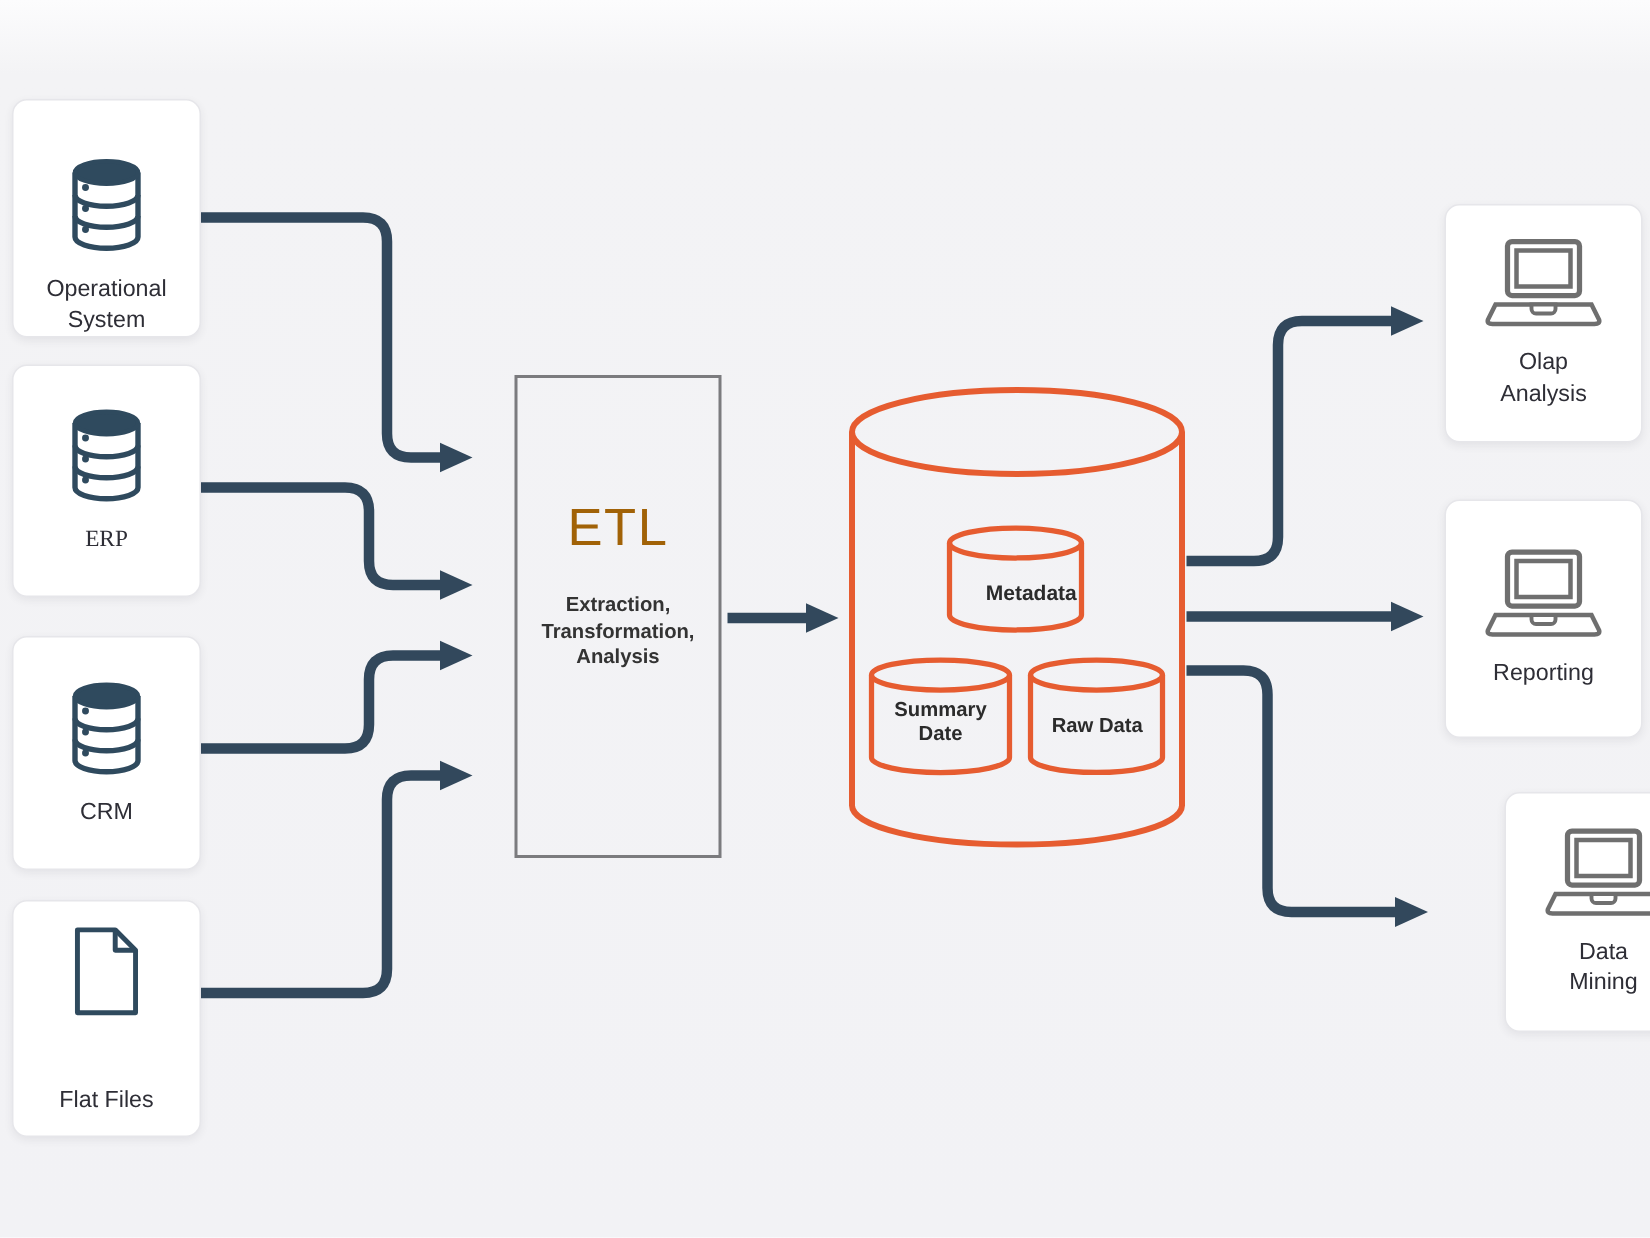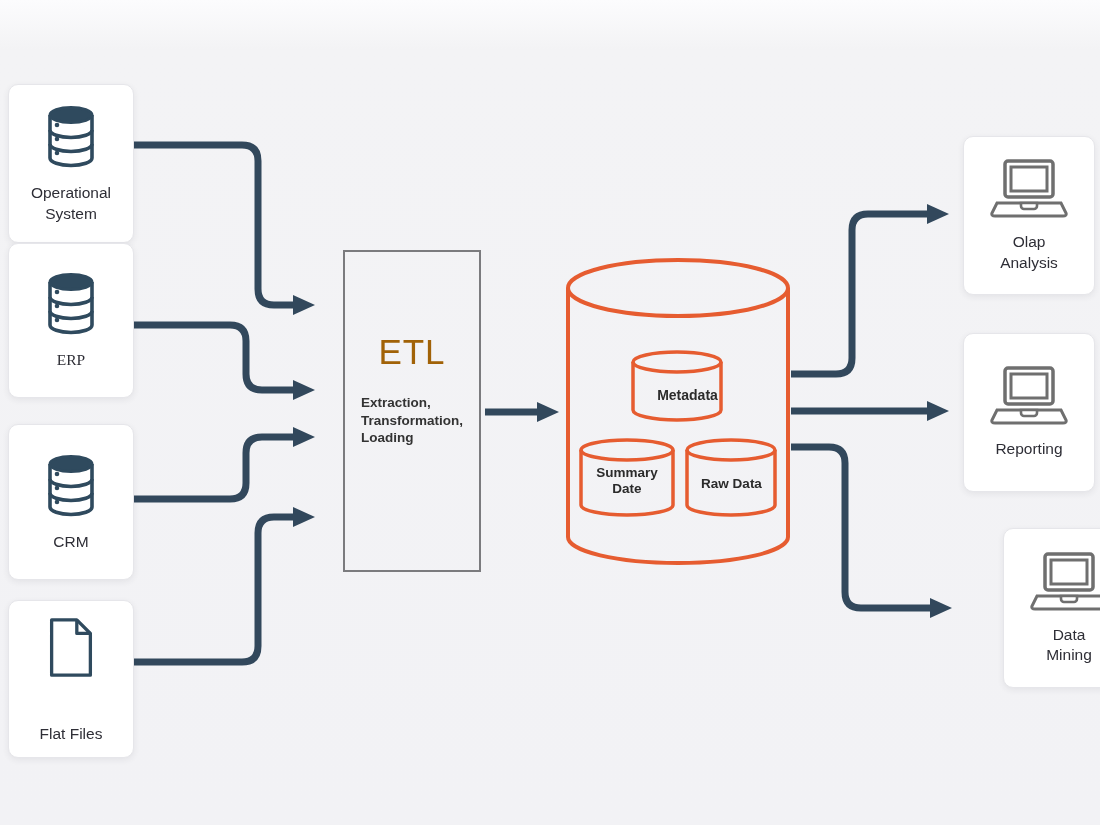--- a/index.html
+++ b/index.html
@@ -49,21 +49,21 @@
     border:2px solid var(--etl-border);
     display:flex;flex-direction:column;align-items:center;
   }
   .etl-title{
     margin-top:80px;
     font-size:35px;color:#a16207;letter-spacing:1px;
   }
   .etl-sub{
     margin-top:22px;
     font-size:13.5px;font-weight:bold;color:var(--subtext);
-    line-height:1.3;text-align:left;
+    line-height:1.3;text-align:center;
   }
 
   .wh-label{
     position:absolute;text-align:center;color:#2B2B2B;
     font-weight:bold;
   }
   .lbl-metadata{left:634px;top:387px;width:107px;font-size:14px;}
   .lbl-summary{left:590px;top:465px;width:74px;font-size:13.5px;line-height:1.2;}
   .lbl-rawdata{left:689px;top:476px;width:85px;font-size:13.5px;}
   .lbl-warehouse{
@@ -106,21 +106,21 @@
       <path class="wh-small" d="M581,450 V505 A46,10 0 0 0 673,505 V450"></path>
       <ellipse class="wh-small" cx="627" cy="450" rx="46" ry="10"></ellipse>
     </g>
 
     <g>
       <path class="wh-small" d="M687,450 V505 A44,10 0 0 0 775,505 V450"></path>
       <ellipse class="wh-small" cx="731" cy="450" rx="44" ry="10"></ellipse>
     </g>
   </svg>
 
-  <div class="card" style="left:8px;top:84px;width:126px;height:159px;">
+  <div class="card" style="left:8px;top:66px;width:126px;height:159px;justify-content:flex-end;">
     <span class="icon">
       <svg class="db-icon" width="64" height="68" viewBox="0 0 64 68">
         <path d="M11,12 V55 A21,7.5 0 0 0 53,55 V12" fill="#fff" stroke="currentColor" stroke-width="3.6"></path>
         <ellipse cx="32" cy="12" rx="21" ry="7.5" fill="currentColor" stroke="currentColor" stroke-width="3"></ellipse>
         <path d="M11,27 A21,7.5 0 0 0 53,27" fill="none" stroke="currentColor" stroke-width="3.6"></path>
         <path d="M11,41 A21,7.5 0 0 0 53,41" fill="none" stroke="currentColor" stroke-width="3.6"></path>
         <circle cx="18" cy="22" r="2.3" fill="currentColor"></circle>
         <circle cx="18" cy="36" r="2.3" fill="currentColor"></circle>
         <circle cx="18" cy="50" r="2.3" fill="currentColor"></circle>
       </svg>
@@ -166,21 +166,21 @@
       </svg>
     </span>
     <div class="label" style="width:110px;">Flat Files</div>
   </div>
 
   <div class="etl-box">
     <div class="etl-title">ETL</div>
     <div class="etl-sub">
       <div>Extraction,</div>
       <div>Transformation,</div>
-      <div>Loading</div>
+      <div>Analysis</div>
     </div>
   </div>
 
   <div class="wh-label lbl-metadata">Metadata</div>
   <div class="wh-label lbl-summary">Summary Date</div>
   <div class="wh-label lbl-rawdata">Raw Data</div>
 
   <div class="card" style="left:963px;top:136px;width:132px;height:159px;">
     <span class="icon">
       <svg class="laptop-icon" width="88" height="62" viewBox="0 0 88 62">

